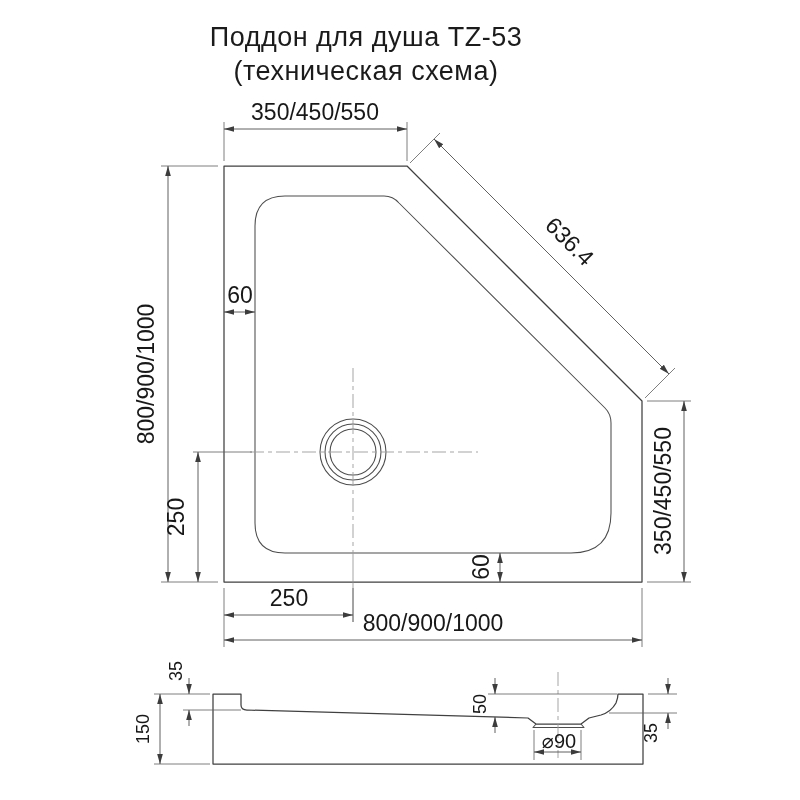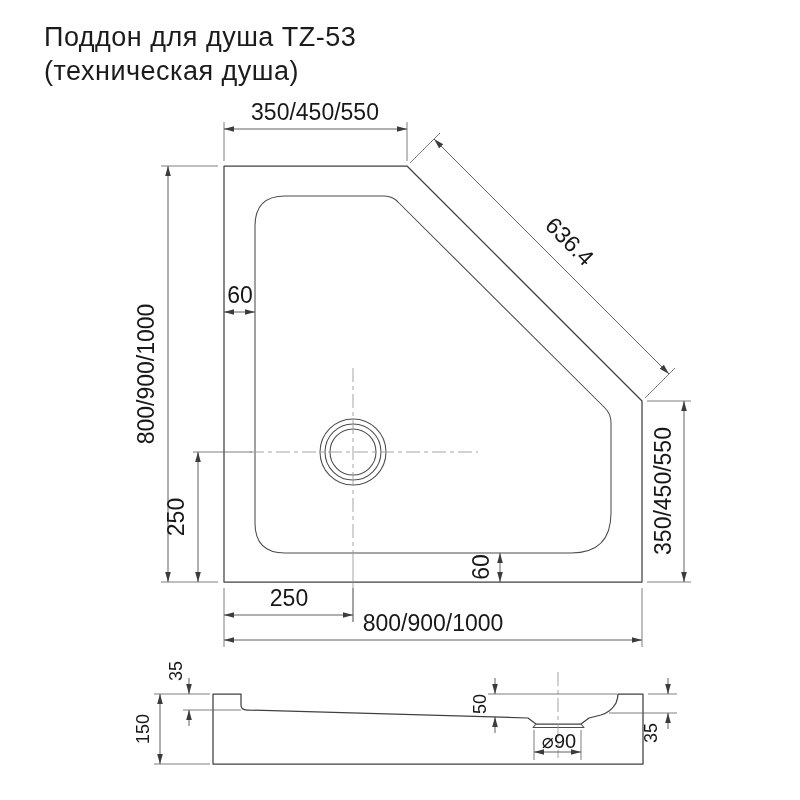--- a/index.html
+++ b/index.html
@@ -5,21 +5,21 @@
   html,body{margin:0;padding:0;background:#ffffff;}
   .page{
     position:relative;
     width:800px;height:800px;
     background:#ffffff;
     font-family:"Liberation Sans",sans-serif;
     overflow:hidden;
   }
   .title-block{
     position:absolute;top:20px;left:0;width:732px;
-    color:#1b1b1b;margin-left:44px;
+    text-align:center;color:#1b1b1b;
   }
   .title-line{font-size:27px;line-height:34px;font-weight:400;letter-spacing:0.5px;}
   svg.drawing{position:absolute;top:0;left:0;}
   .outline{fill:none;stroke:#404040;stroke-width:1.25;stroke-linejoin:round;}
   .inner{fill:none;stroke:#4d4d4d;stroke-width:1.05;stroke-linejoin:round;}
   .dim{fill:none;stroke:#4f4f4f;stroke-width:0.9;}
   .ext{fill:none;stroke:#5e5e5e;stroke-width:0.8;}
   .cl{fill:none;stroke:#9b9b9b;stroke-width:0.9;stroke-dasharray:14 4 4 4;}
   .clsolid{fill:none;stroke:#8d8d8d;stroke-width:0.8;}
   text{fill:#181818;}
@@ -28,21 +28,21 @@
   .mtxt{font-size:20px;}
   .mid{text-anchor:middle;}
 </style>
 </head>
 <body>
 
 <div class="page">
 
   <div class="title-block">
     <div class="title-line">Поддон для душа TZ-53</div>
-    <div class="title-line">(техническая душа)</div>
+    <div class="title-line">(техническая схема)</div>
   </div>
 
   <svg class="drawing" width="800" height="800" viewBox="0 0 800 800">
     <defs>
       <marker id="arr" markerUnits="userSpaceOnUse" markerWidth="11" markerHeight="8" refX="10.2" refY="4" orient="auto-start-reverse">
         <path d="M0,1.1 L10.2,4 L0,6.9 Z" fill="#3c3c3c"></path>
       </marker>
     </defs>
 
     <g>

